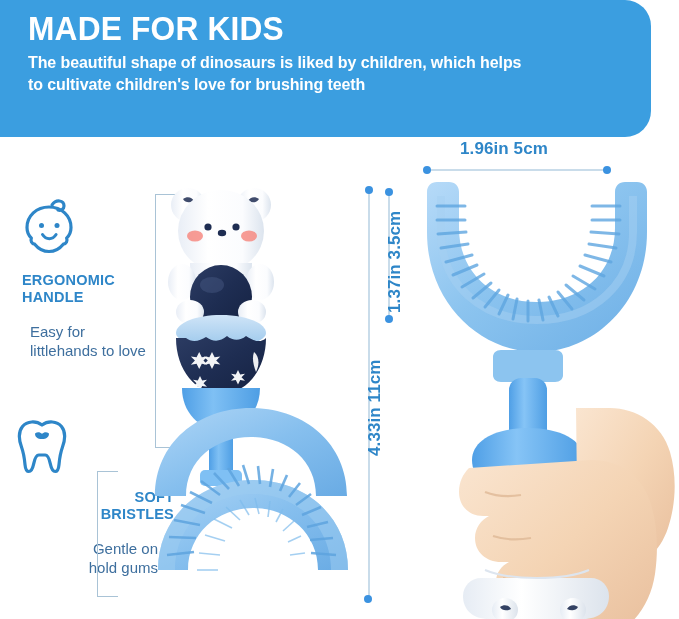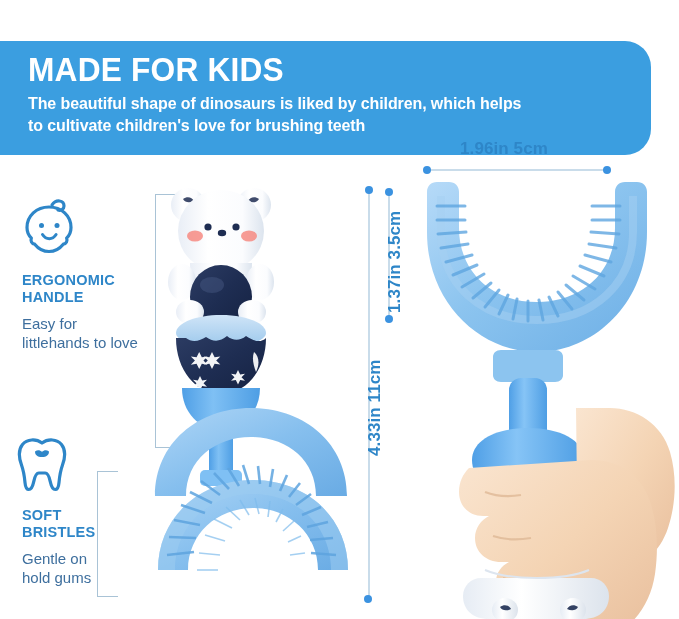--- a/index.html
+++ b/index.html
@@ -3,50 +3,49 @@
 <meta charset="utf-8">
 <style>
   html,body{margin:0;padding:0;background:#ffffff;}
   body{
     width:679px;height:619px;position:relative;overflow:hidden;
     font-family:"Liberation Sans","DejaVu Sans",sans-serif;
     background:#ffffff;
   }
   
   #banner{
-    position:absolute;left:0;top:0;width:651px;height:114px;
+    position:absolute;left:0;top:0;width:651px;height:137px;
     background:#3B9EE0;
     border-top-right-radius:26px;border-bottom-right-radius:26px;
     border-top-left-radius:0;border-bottom-left-radius:0;
     box-sizing:border-box;
     padding:10px 10px 0 28px;
-    margin-top:41px;
   }
   #banner-title{
     color:#ffffff;font-weight:bold;font-size:33px;line-height:38px;
     letter-spacing:0.2px;margin:0 0 4px 0;font-stretch:condensed;
     transform:scaleX(0.96);transform-origin:left center;
   }
   .banner-sub{
     color:#ffffff;font-weight:bold;font-size:16.5px;line-height:21.5px;
     margin:0;letter-spacing:-0.1px;
     transform:scaleX(0.97);transform-origin:left center;
   }
 
   
   .feature{position:absolute;left:14px;width:160px;}
   #feature-ergonomic{top:196px;}
-  #feature-bristles{top:437px;}
+  #feature-bristles{top:419px;text-align:right;}
   .feature-icon{display:block;margin:0 0 14px 2px;}
   .feature-title{
     color:#2E86C8;font-weight:bold;font-size:14.5px;line-height:17px;
     letter-spacing:0.2px;margin:0 0 7px 8px;text-transform:uppercase;
   }
   .feature-desc{
-    color:#3E6F9E;font-size:15px;line-height:19px;margin:8px;font-weight:400;
+    color:#3E6F9E;font-size:15px;line-height:19px;margin:16px;font-weight:400;
   }
 
   
   .bracket{position:absolute;border:1.6px solid #A9C3D6;border-right:none;}
   #bracket-handle{left:155px;top:194px;width:22px;height:252px;}
   #bracket-bristles{left:97px;top:471px;width:20px;height:124px;}
 
   
   .dim-line{position:absolute;background:#C9DCEA;}
   .dim-line.h{height:2px;}

